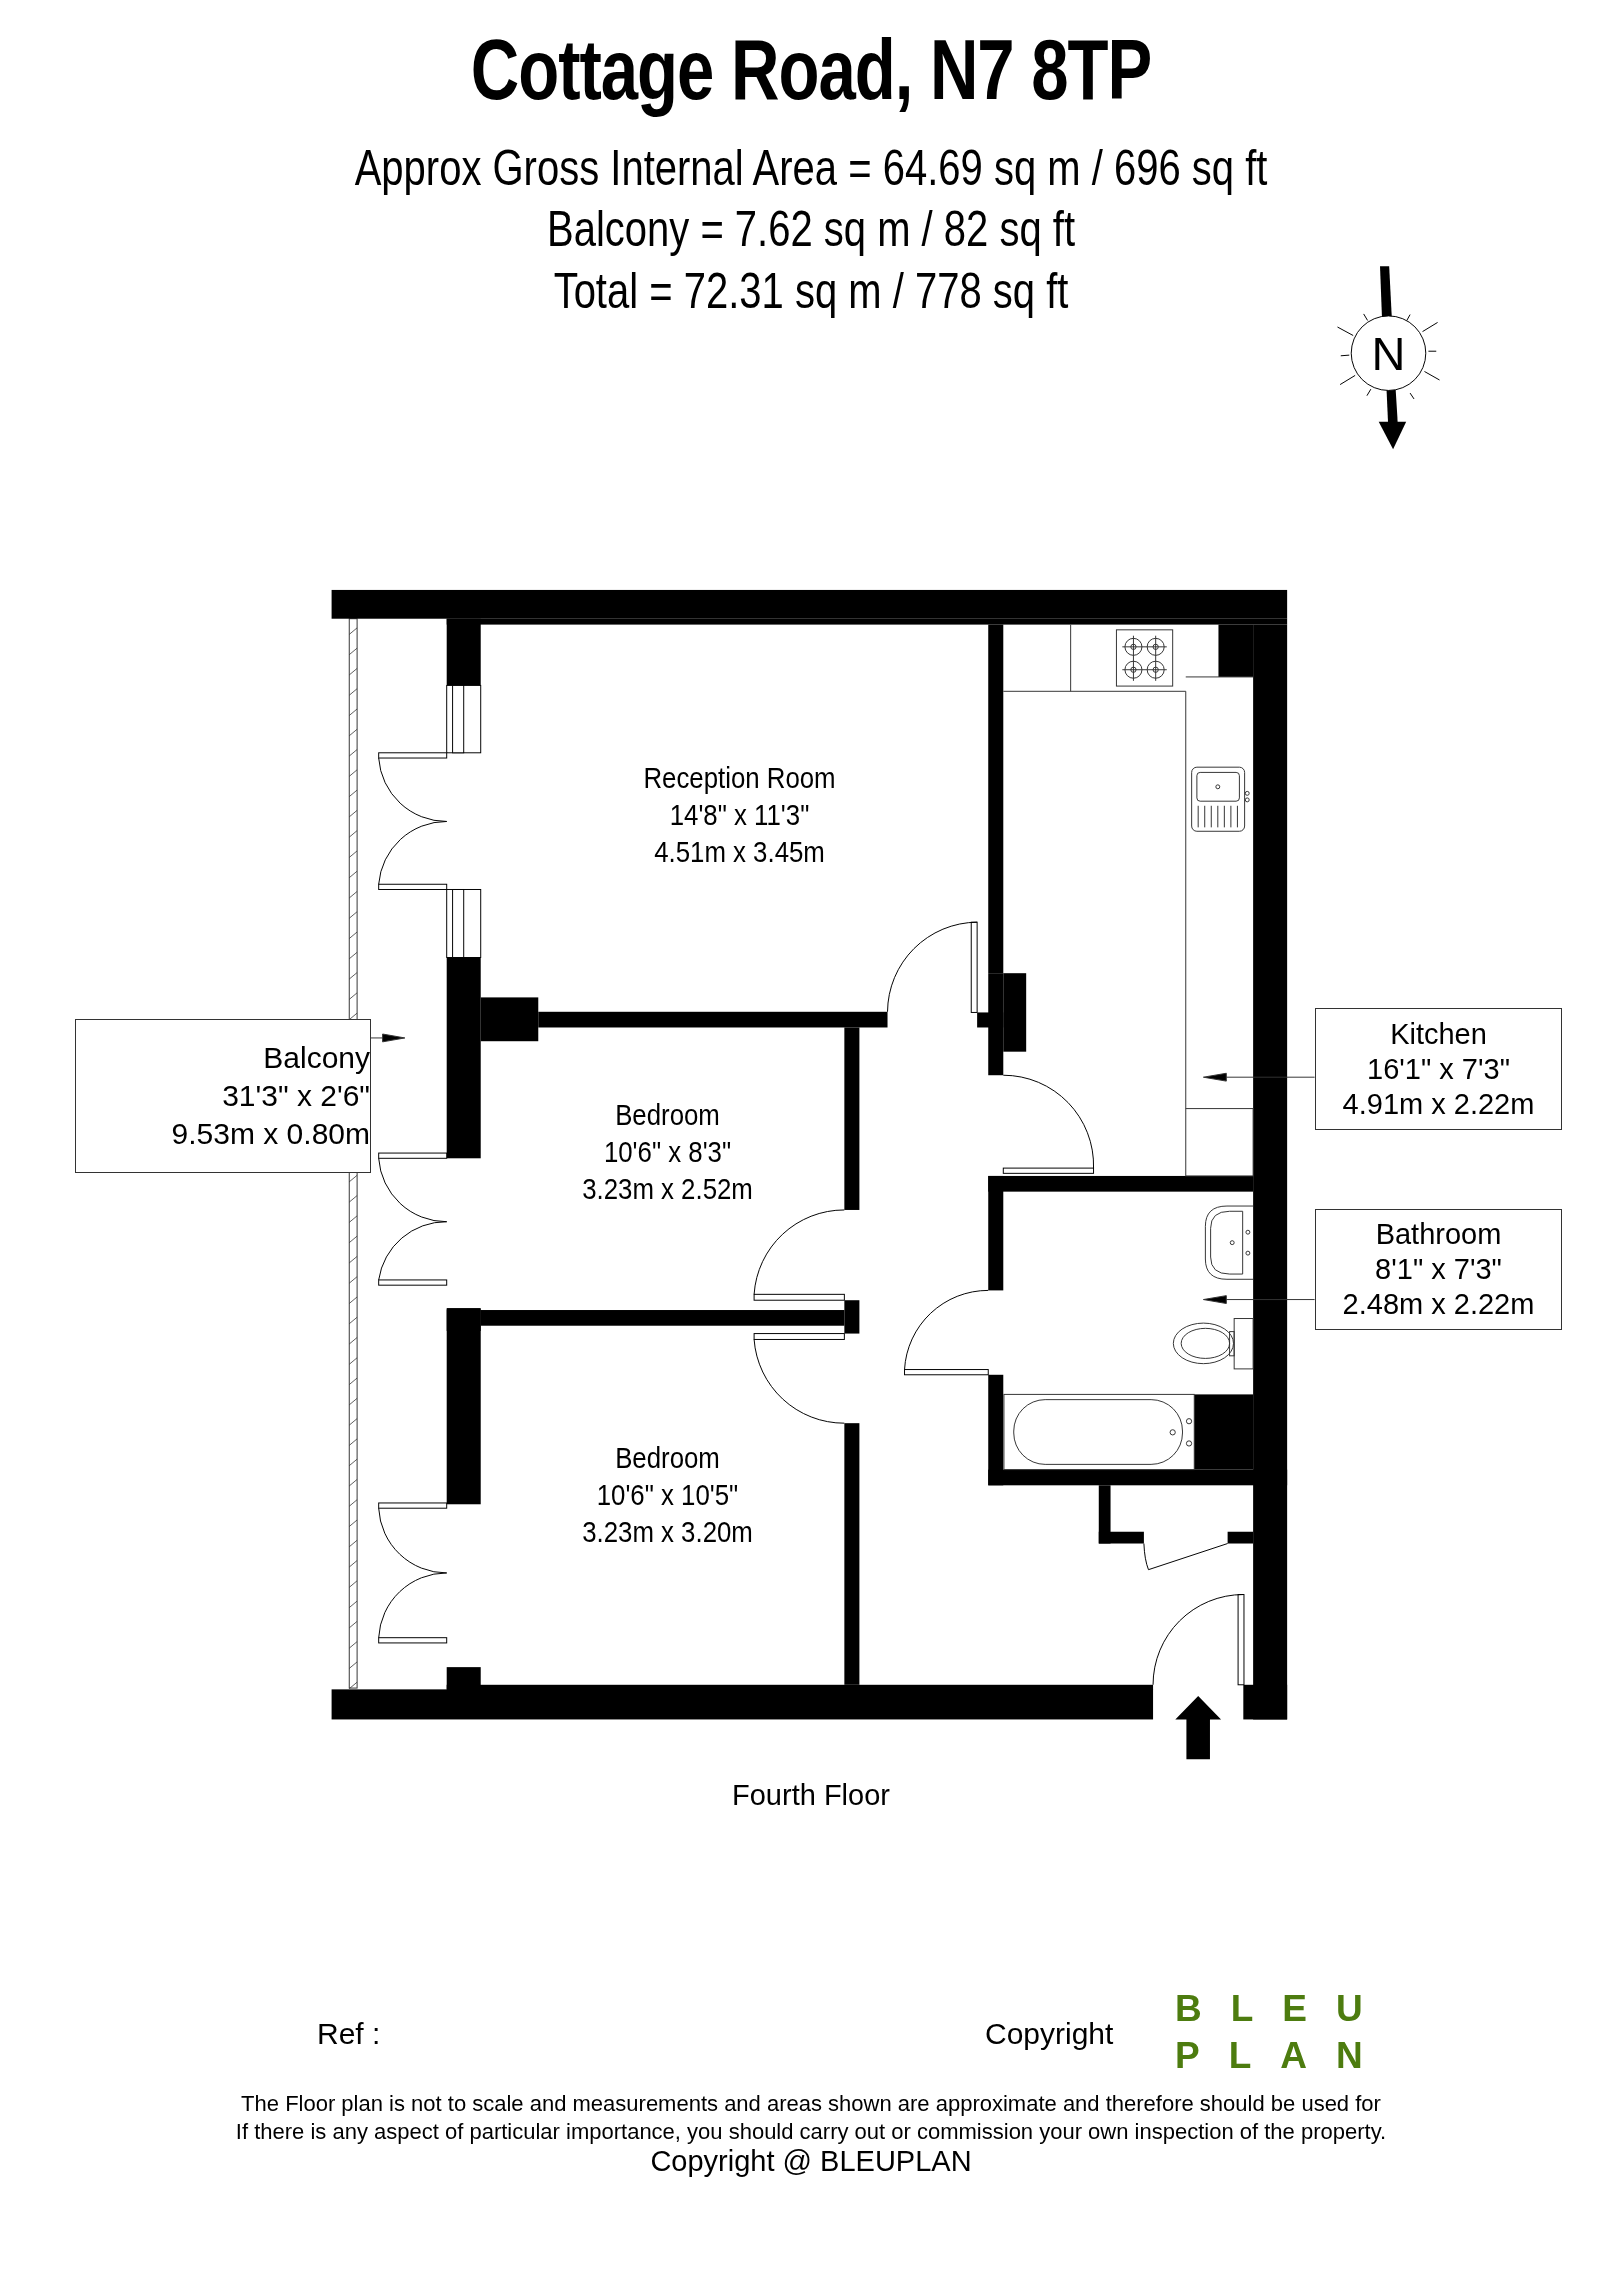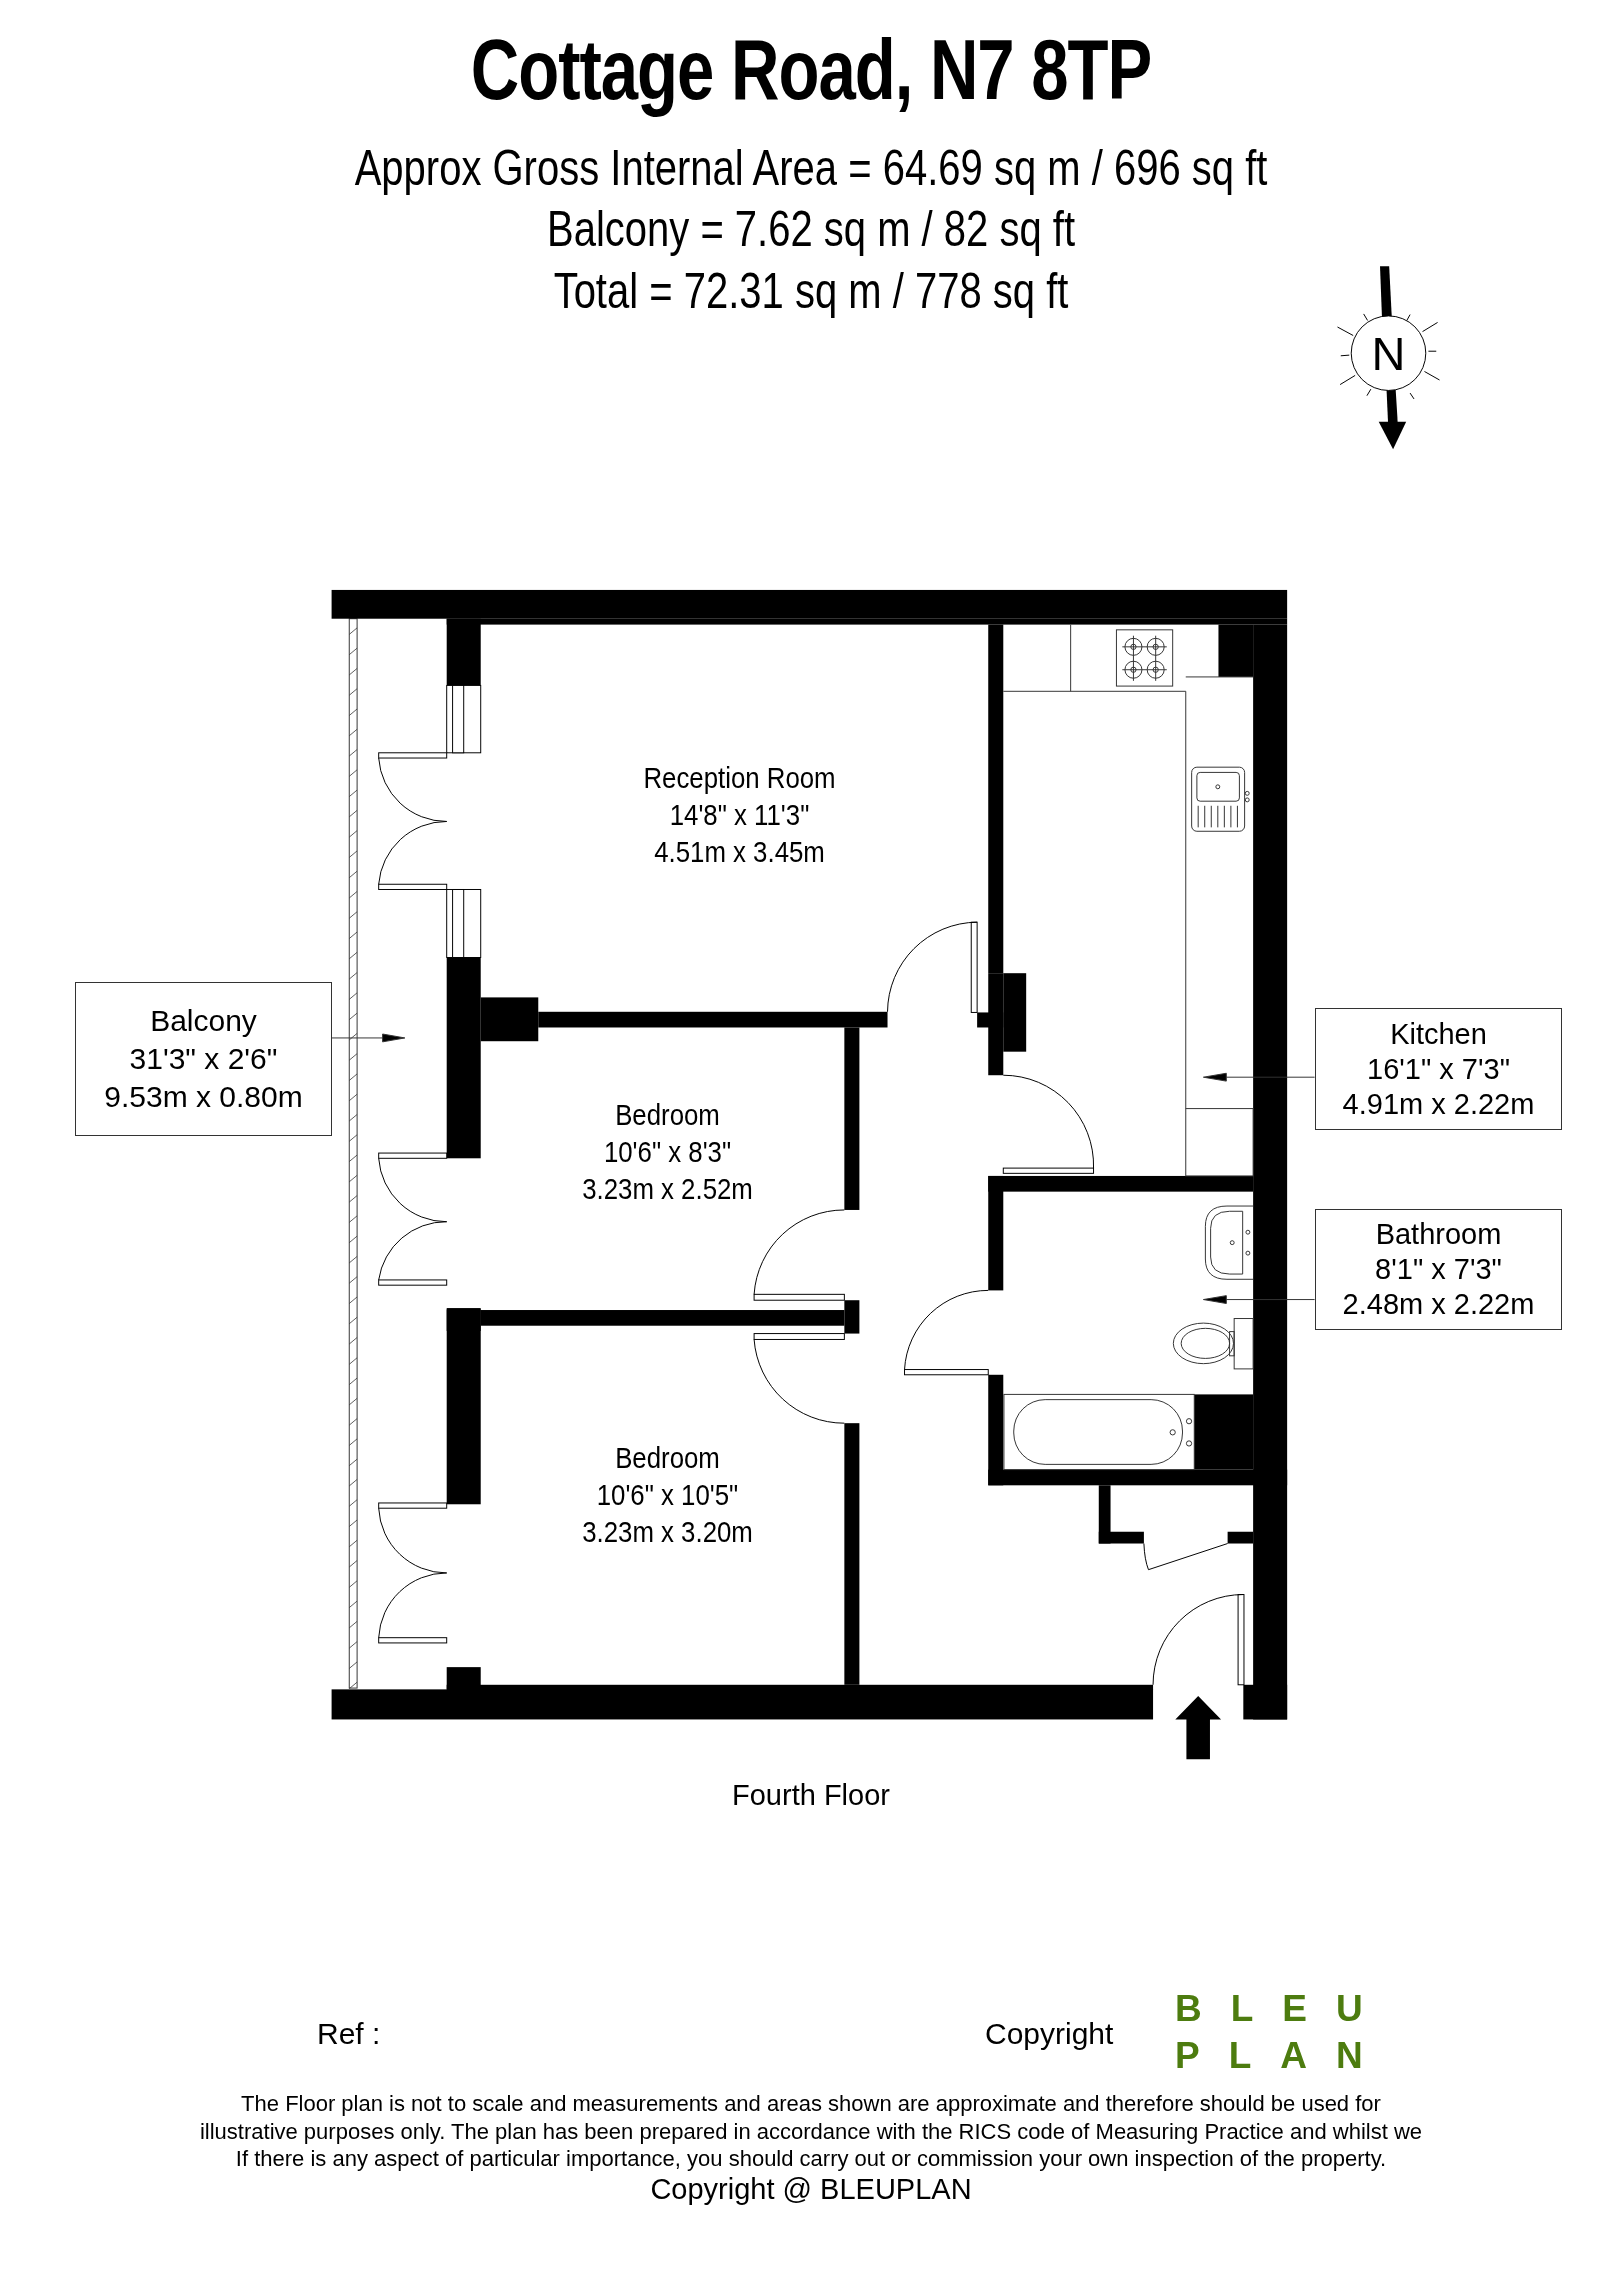--- a/index.html
+++ b/index.html
@@ -280,21 +280,21 @@
   <div>Bedroom</div>
   <div>10'6" x 8'3"</div>
   <div>3.23m x 2.52m</div>
 </div>
 <div class="abs room-label" style="left:517px; width:301px; top:1439px;">
   <div>Bedroom</div>
   <div>10'6" x 10'5"</div>
   <div>3.23m x 3.20m</div>
 </div>
 
-<div class="abs callout" style="left:75px; top:982px; width:257px; height:154px;">
+<div class="abs callout" style="left:75px; top:1019px; width:296px; height:154px;text-align:right;">
   <div>Balcony</div>
   <div>31'3" x 2'6"</div>
   <div>9.53m x 0.80m</div>
 </div>
 <div class="abs callout" style="left:1315px; top:1008px; width:247px; height:122px; font-size:29px; line-height:35px;">
   <div>Kitchen</div>
   <div>16'1" x 7'3"</div>
   <div>4.91m x 2.22m</div>
 </div>
 <div class="abs callout" style="left:1315px; top:1209px; width:247px; height:121px; font-size:29px; line-height:35px;">
@@ -309,17 +309,16 @@
 
 <div class="abs ref" style="left:317px; top:2017px;">Ref  :</div>
 <div class="abs copyright" style="left:985px; top:2017px;">Copyright</div>
 <div class="abs logo" style="left:1175px; top:1985px; width:196px;">
   <div>BLEU</div>
   <div>PLAN</div>
 </div>
 
 <div class="abs disclaimer">
   <div>The Floor plan is not to scale and measurements and areas shown are approximate and therefore should be used for</div>
-  <div>illustrative purposes only. The plan has been prepared in accordance with the RICS code of Measuring Practice and whilst we</div>
   <div>If there is any aspect of particular importance, you should carry out or commission your own inspection of the property.</div>
   <div style="font-size:29px; line-height:33px;">Copyright @ BLEUPLAN</div>
 </div>
 
 
 </body></html>

